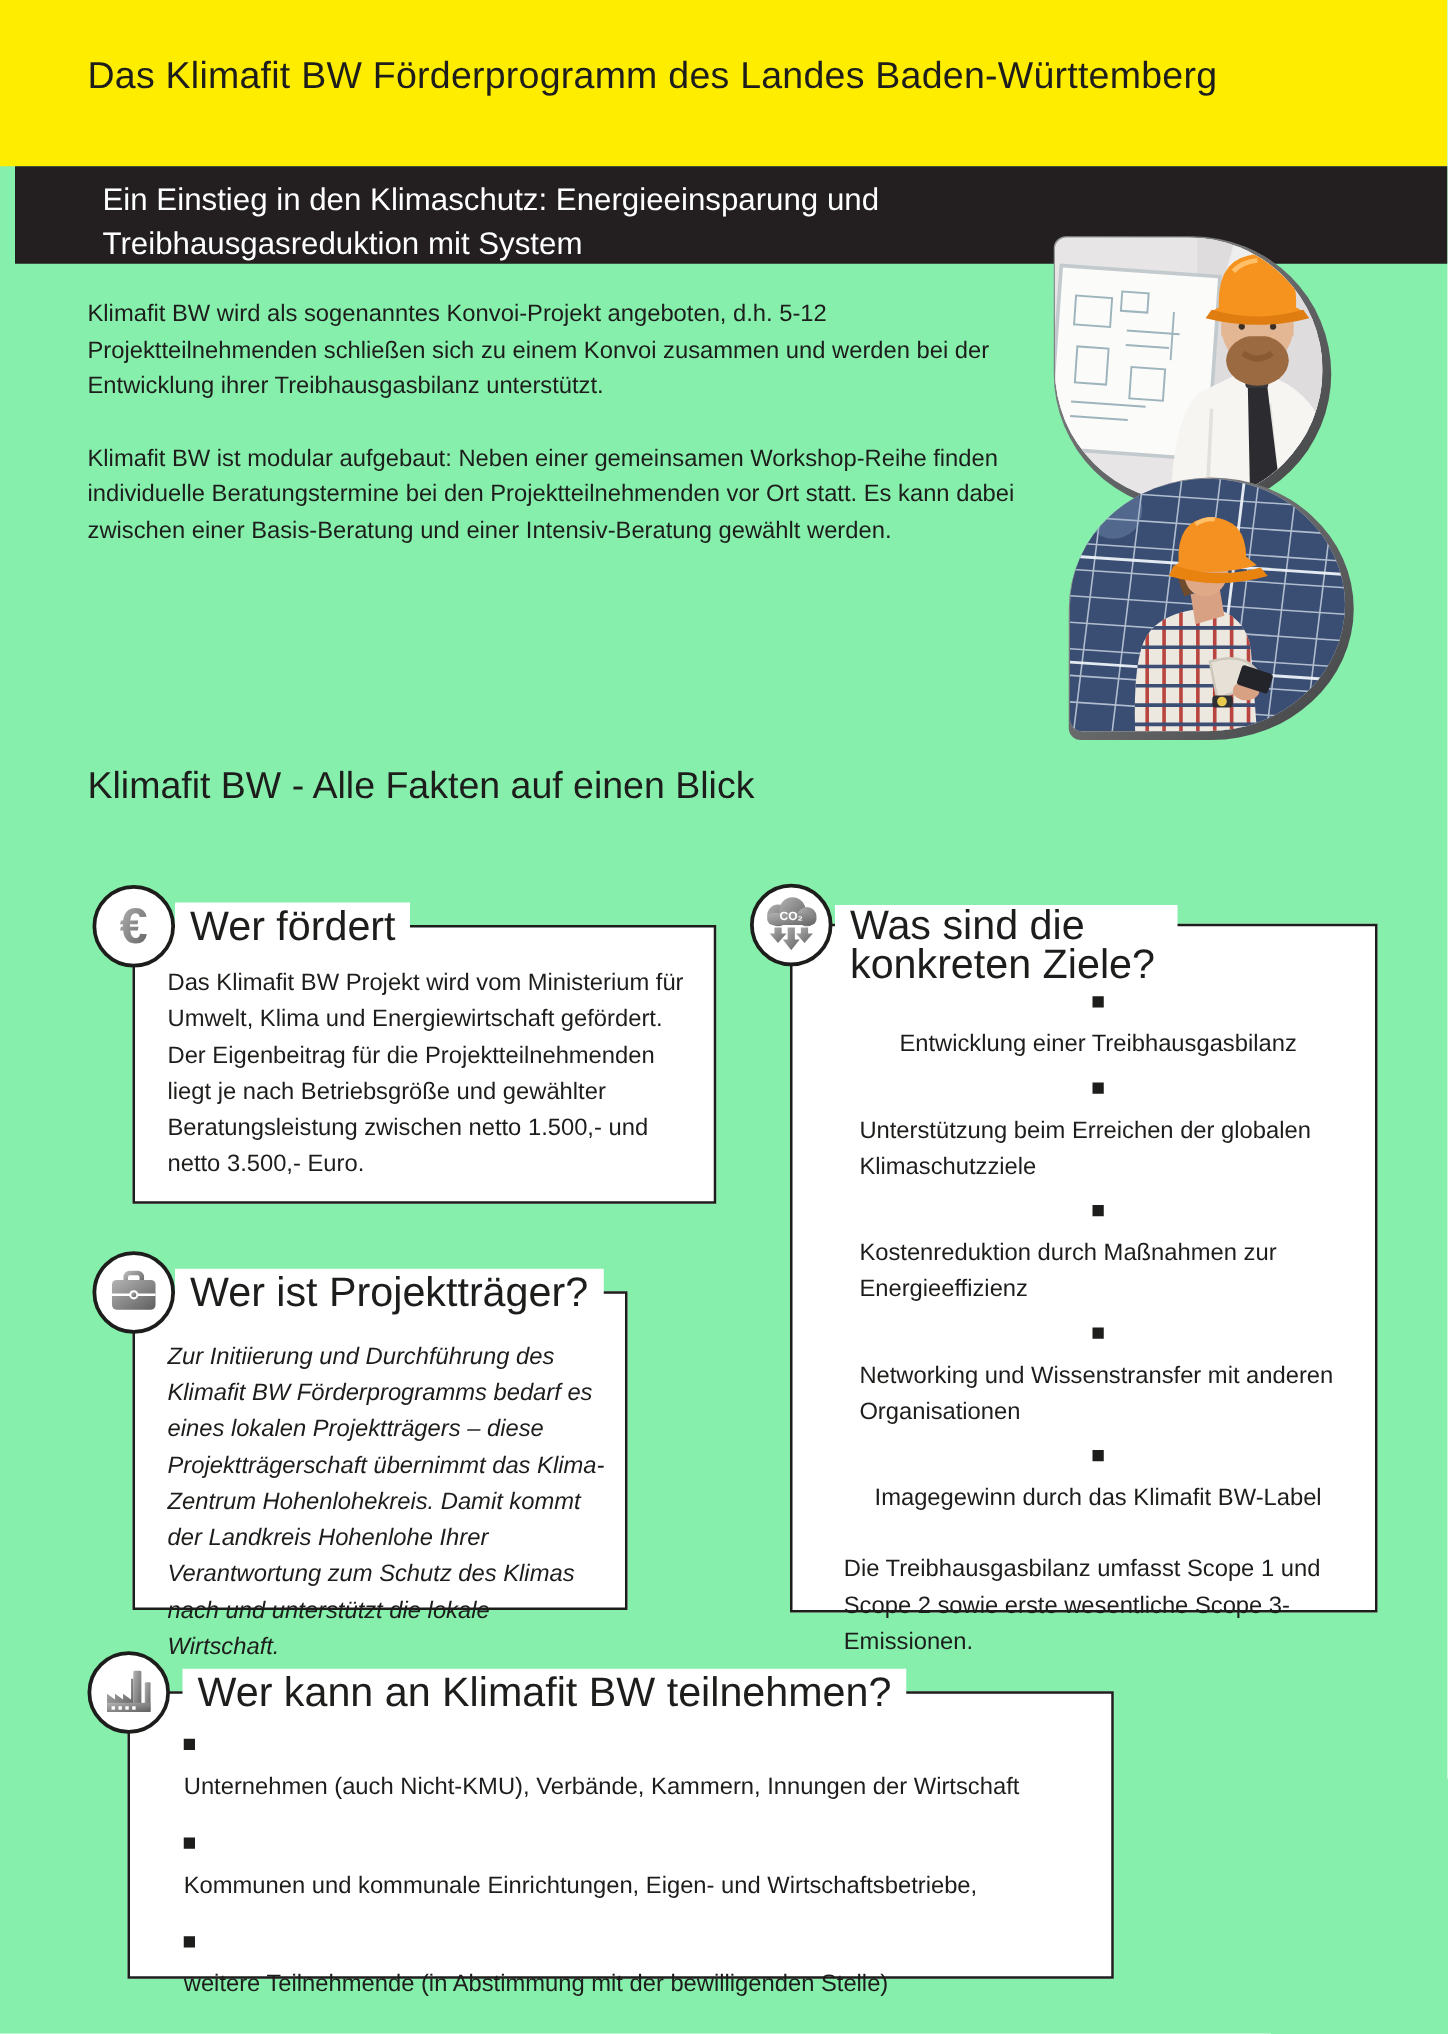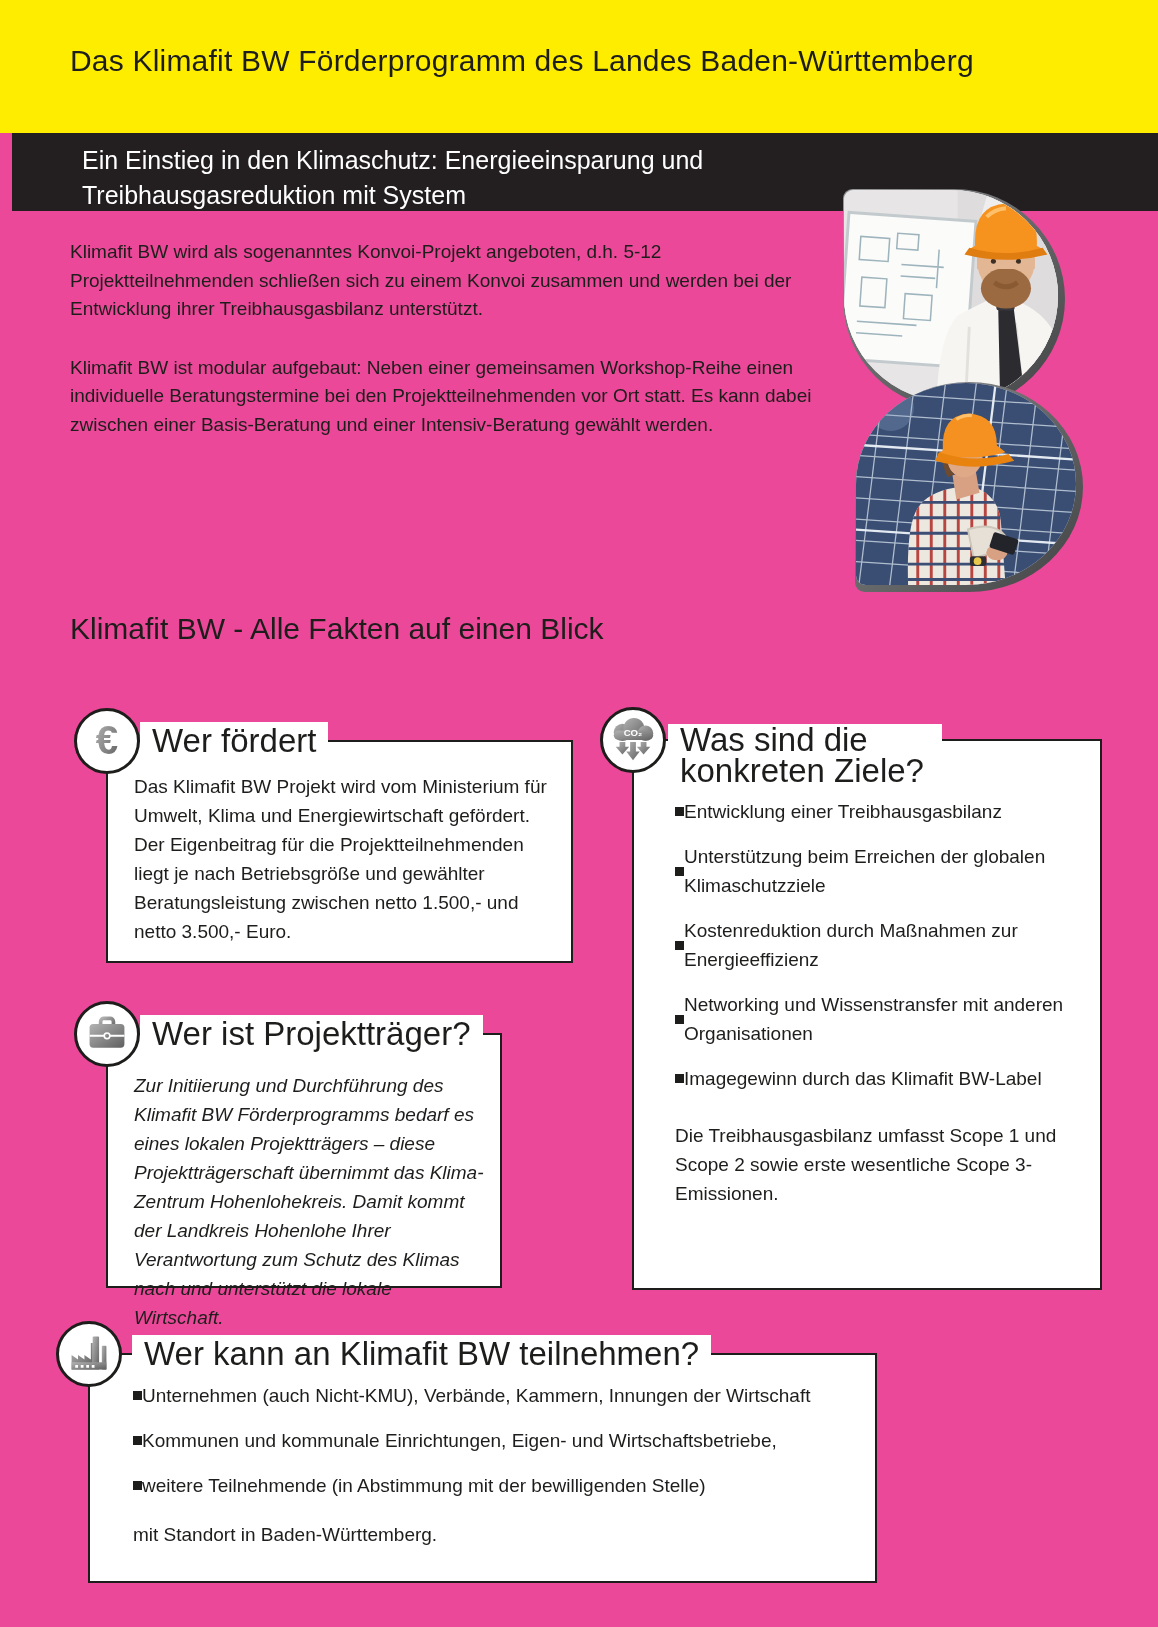--- a/index.html
+++ b/index.html
@@ -2,21 +2,21 @@
 <html lang="de" style="--yellow: #FFED00; --band-black: #231F20; --ink: #1D1D1B;"><head>
 <meta charset="utf-8">
 <style>
   :root{
     --yellow:#FFED00;
     --band-black:#231F20;
     --ink:#1D1D1B;
   }
   html,body{margin:0;padding:0;background:#fff;}
   .page{
-    position:relative;width:1158px;height:1627px;background:#ec4899;overflow:hidden;
+    position:relative;width:1158px;height:1627px;background:#86efac;overflow:hidden;
     font-family:"Liberation Sans","DejaVu Sans",sans-serif;color:var(--ink);
   }
   
   .band-yellow{position:absolute;left:0;top:0;width:100%;height:133px;background:var(--yellow);}
   .page-title{position:absolute;left:70px;top:44px;margin:0;font-size:30px;font-weight:400;color:var(--ink);letter-spacing:.2px;}
   .band-black{position:absolute;left:12px;top:133px;width:100%;height:78px;background:var(--band-black);}
   .sub-title{margin:0;padding:10px 0 0 70px;width:700px;font-size:25px;line-height:35px;font-weight:400;color:#ffffff;}
   
   .intro{position:absolute;left:70px;top:238px;width:755px;}
   .intro p{margin:0 0 30px;font-size:19px;line-height:28.5px;color:var(--ink);}
@@ -26,41 +26,41 @@
   .photo2{left:855px;top:382px;width:228px;height:210px;border-radius:52% 52% 52% 10px;}
   .photo-inner{position:absolute;left:1px;top:1px;right:7px;bottom:7px;border-radius:inherit;overflow:hidden;background:#dcdcdc;}
   .photo-inner svg{display:block;width:100%;height:100%;}
   
   .section-heading{position:absolute;left:70px;top:612px;margin:0;font-size:30px;font-weight:400;color:var(--ink);}
   
   .fact-box{position:absolute;border:2px solid var(--ink);background:#fff;box-sizing:border-box;}
   .box-funding{left:106px;top:740px;width:467px;height:223px;}
   .box-goals{left:632px;top:739px;width:470px;height:551px;}
   .box-carrier{left:106px;top:1033px;width:396px;height:255px;}
-  .box-participants{left:88px;top:1353px;width:789px;height:230px;}
+  .box-participants{left:102px;top:1353px;width:789px;height:230px;}
   .fact-circle{
     position:absolute;top:-34px;left:-34px;width:66px;height:66px;box-sizing:border-box;
     background:#fff;border:3px solid var(--ink);border-radius:50%;
     display:flex;align-items:center;justify-content:center;
   }
   .fact-title{
     position:absolute;top:-20px;margin:0;background:#fff;padding:0 12px;
     font-size:33px;font-weight:400;line-height:38px;color:var(--ink);white-space:nowrap;
   }
   .box-funding .fact-title{left:32px;}
   .box-goals  .fact-title{left:34px;top:-17px;white-space:normal;width:250px;line-height:31px;}
   .box-carrier .fact-title{left:32px;}
   .box-participants .fact-title{left:42px;}
   .fact-body{margin:0;font-size:19px;line-height:29px;color:var(--ink);}
   .box-funding .fact-body{padding:30px 20px 0 26px;}
   .box-carrier .fact-body{padding:36px 16px 0 26px;font-style:italic;}
   .fact-list{display:flex;flex-direction:column;}
   .box-goals .fact-list{margin:56px 18px 0 41px;gap:16px;}
   .box-participants .fact-list{margin:26px 18px 0 43px;gap:16px;text-align:center;}
-  .fact-item{display:flex;align-items:center;}
+  .fact-item{display:flex;gap:15px;align-items:center;flex-direction:column;}
   .box-participants .fact-item{align-items:flex-start;}
   .sq{flex:0 0 9px;width:9px;height:9px;background:var(--ink);}
   .box-participants .sq{margin-top:10px;}
   .li-text{font-size:19px;line-height:29px;color:var(--ink);}
   .box-goals .li-text{max-width:382px;}
   .box-participants .li-text{max-width:680px;}
   .fact-note{margin:28px 18px 0 41px;font-size:19px;line-height:29px;max-width:392px;color:var(--ink);}
   .fact-footer{margin:20px 18px 0 43px;font-size:19px;line-height:29px;color:var(--ink);}
 </style>
 </head>
@@ -71,21 +71,21 @@
   <header class="band-yellow">
     <h1 class="page-title">Das Klimafit BW Förderprogramm des Landes Baden-Württemberg</h1>
   </header>
 
   <div class="band-black">
     <h2 class="sub-title">Ein Einstieg in den Klimaschutz: Energieeinsparung und Treibhausgasreduktion mit System</h2>
   </div>
 
   <section class="intro">
       <p>Klimafit BW wird als sogenanntes Konvoi-Projekt angeboten, d.h. 5-12 Projektteilnehmenden schließen sich zu einem Konvoi zusammen und werden bei der Entwicklung ihrer Treibhausgasbilanz unterstützt.</p>
-      <p>Klimafit BW ist modular aufgebaut: Neben einer gemeinsamen Workshop-Reihe einen individuelle Beratungstermine bei den Projektteilnehmenden vor Ort statt. Es kann dabei zwischen einer Basis-Beratung und einer Intensiv-Beratung gewählt werden.</p>
+      <p>Klimafit BW ist modular aufgebaut: Neben einer gemeinsamen Workshop-Reihe finden individuelle Beratungstermine bei den Projektteilnehmenden vor Ort statt. Es kann dabei zwischen einer Basis-Beratung und einer Intensiv-Beratung gewählt werden.</p>
     </section>
 
   <figure class="photo-wrap photo1" style="margin:0;">
     <div class="photo-inner">
       <svg viewBox="0 0 222 220" preserveAspectRatio="xMidYMid slice">
         <rect width="222" height="220" fill="#e7e5e6"></rect>
         <rect x="118" width="104" height="220" fill="#dedcdd"></rect>
         <polygon points="150,0 204,0 172,64 138,42" fill="#f3f2f2" opacity="0.8"></polygon>
         <g transform="rotate(4 70 100)">
           <rect x="0" y="28" width="132" height="152" fill="#fbfbfa" stroke="#c3cacd" stroke-width="3"></rect>

